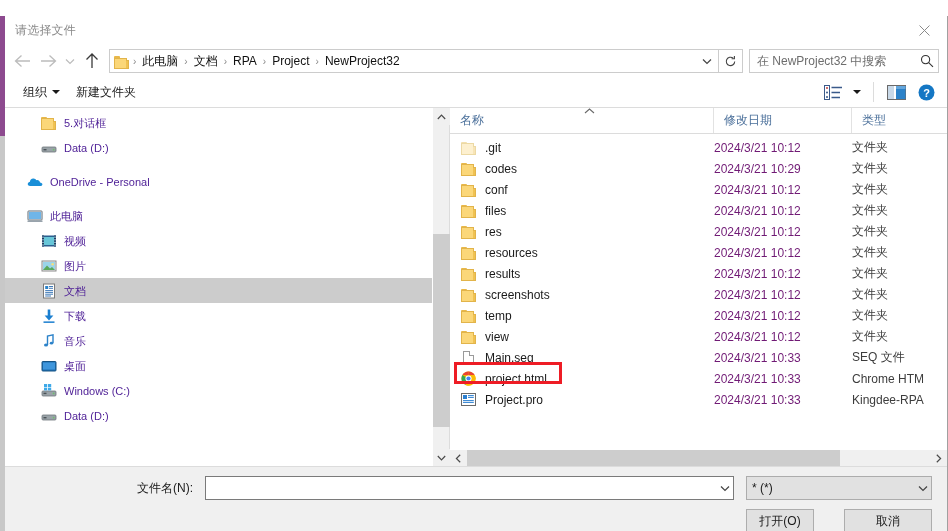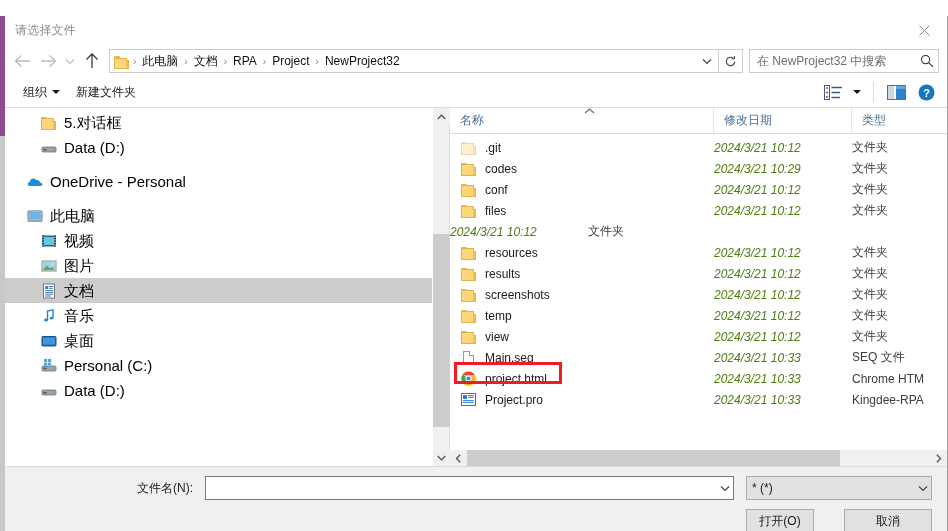--- a/index.html
+++ b/index.html
@@ -196,22 +196,22 @@
     background: #ffffff;
   }
   .sidebar {
     flex: 1 1 auto;
     overflow: hidden;
     padding-top: 2px;
   }
   .nav-row {
     height: 25px;
     display: flex; align-items: center;
-    font-size: 15px;
-    color: #000000;
+    font-size: 11px;
+    color: #4c1d95;
     cursor: default;
     white-space: nowrap;
   }
   .nav-row.selected-gray { background: #cccccc; }
   .nav-ico {
     width: 16px; height: 16px;
     margin-right: 7px;
     flex: 0 0 16px;
     position: relative;
   }
@@ -287,23 +287,22 @@
     white-space: nowrap;
   }
   .fc-name {
     width: 264px; flex: 0 0 264px;
     display: flex; align-items: center;
     padding-left: 11px;
     overflow: hidden;
   }
   .fc-date {
     width: 138px; flex: 0 0 138px;
-    color: #4d7c0f;
+    color: #701a75;
     overflow: hidden;
-    font-style: italic;
   }
   .fc-type {
     flex: 1 1 auto;
     color: #3c3c3c;
     overflow: hidden;
   }
   .f-ico {
     width: 16px; height: 16px;
     margin-right: 8px;
     flex: 0 0 16px;
@@ -656,20 +655,30 @@
             <span class="nav-ico">
               <svg width="16" height="16" viewBox="0 0 16 16">
                 <rect x="2.5" y="1" width="11" height="14" fill="#ffffff" stroke="#7a7a7a" stroke-width="1"></rect>
                 <rect x="4.2" y="3" width="3" height="3" fill="#2b82c9"></rect>
                 <path d="M8 3.5 H12 M8 5.3 H12 M4.2 7.6 H12 M4.2 9.4 H12 M4.2 11.2 H12 M4.2 13 H10" stroke="#2b6cb0" stroke-width="0.9"></path>
               </svg>
             </span>
             <span class="nav-label">文档</span>
           </div>
 
+          <div class="nav-row lvl2">
+            <span class="nav-ico">
+              <svg width="16" height="16" viewBox="0 0 16 16">
+                <path d="M8 1.5 L8 9" stroke="#1b7fd0" stroke-width="2.6"></path>
+                <path d="M3.6 7.5 L8 12.4 L12.4 7.5 Z" fill="#1b7fd0"></path>
+                <rect x="2.5" y="13.4" width="11" height="1.5" fill="#1b7fd0"></rect>
+              </svg>
+            </span>
+            <span class="nav-label">下载</span>
+          </div>
 
           <div class="nav-row lvl2">
             <span class="nav-ico">
               <svg width="16" height="16" viewBox="0 0 16 16">
                 <path d="M6.5 12 L6.5 3 L12 1.8 L12 10" stroke="#2b82c9" stroke-width="1.4" fill="none"></path>
                 <ellipse cx="5" cy="12" rx="2" ry="1.6" fill="#2b82c9"></ellipse>
                 <ellipse cx="10.5" cy="10.2" rx="1.7" ry="1.4" fill="#2b82c9"></ellipse>
               </svg>
             </span>
             <span class="nav-label">音乐</span>
@@ -690,21 +699,21 @@
               <svg width="16" height="16" viewBox="0 0 16 16">
                 <rect x="1" y="8" width="14" height="5" rx="1" fill="#9aa3a8" stroke="#6f777c" stroke-width="0.8"></rect>
                 <rect x="2.5" y="9.7" width="3" height="1.4" fill="#4a5257"></rect>
                 <circle cx="12.6" cy="10.4" r="0.9" fill="#6ec06e"></circle>
                 <rect x="3" y="1" width="3.2" height="3.2" fill="#3fa9e8"></rect>
                 <rect x="7" y="1" width="3.2" height="3.2" fill="#3fa9e8"></rect>
                 <rect x="3" y="4.8" width="3.2" height="2.6" fill="#3fa9e8"></rect>
                 <rect x="7" y="4.8" width="3.2" height="2.6" fill="#3fa9e8"></rect>
               </svg>
             </span>
-            <span class="nav-label">Personal (C:)</span>
+            <span class="nav-label">Windows (C:)</span>
           </div>
 
           <div class="nav-row lvl2">
             <span class="nav-ico">
               <svg width="16" height="16" viewBox="0 0 16 16">
                 <rect x="1" y="7" width="14" height="5" rx="1" fill="#9aa3a8" stroke="#6f777c" stroke-width="0.8"></rect>
                 <rect x="2.5" y="9" width="3" height="1.4" fill="#4a5257"></rect>
                 <circle cx="12.6" cy="9.7" r="0.9" fill="#6ec06e"></circle>
               </svg>
             </span>
@@ -809,20 +818,30 @@
                     <span class="side"></span>
                   </span>
               </span>
               <span>files</span>
             </div>
             <div class="fc-date">2024/3/21 10:12</div>
             <div class="fc-type">文件夹</div>
           </div>
 
           <div class="frow">
+            <div class="fc-name">
+              <span class="f-ico">
+                <span class="folder">
+                    <span class="tab"></span>
+                    <span class="bod"></span>
+                    <span class="side"></span>
+                  </span>
+              </span>
+              <span>res</span>
+            </div>
             <div class="fc-date">2024/3/21 10:12</div>
             <div class="fc-type">文件夹</div>
           </div>
 
           <div class="frow">
             <div class="fc-name">
               <span class="f-ico">
                 <span class="folder">
                     <span class="tab"></span>
                     <span class="bod"></span>

